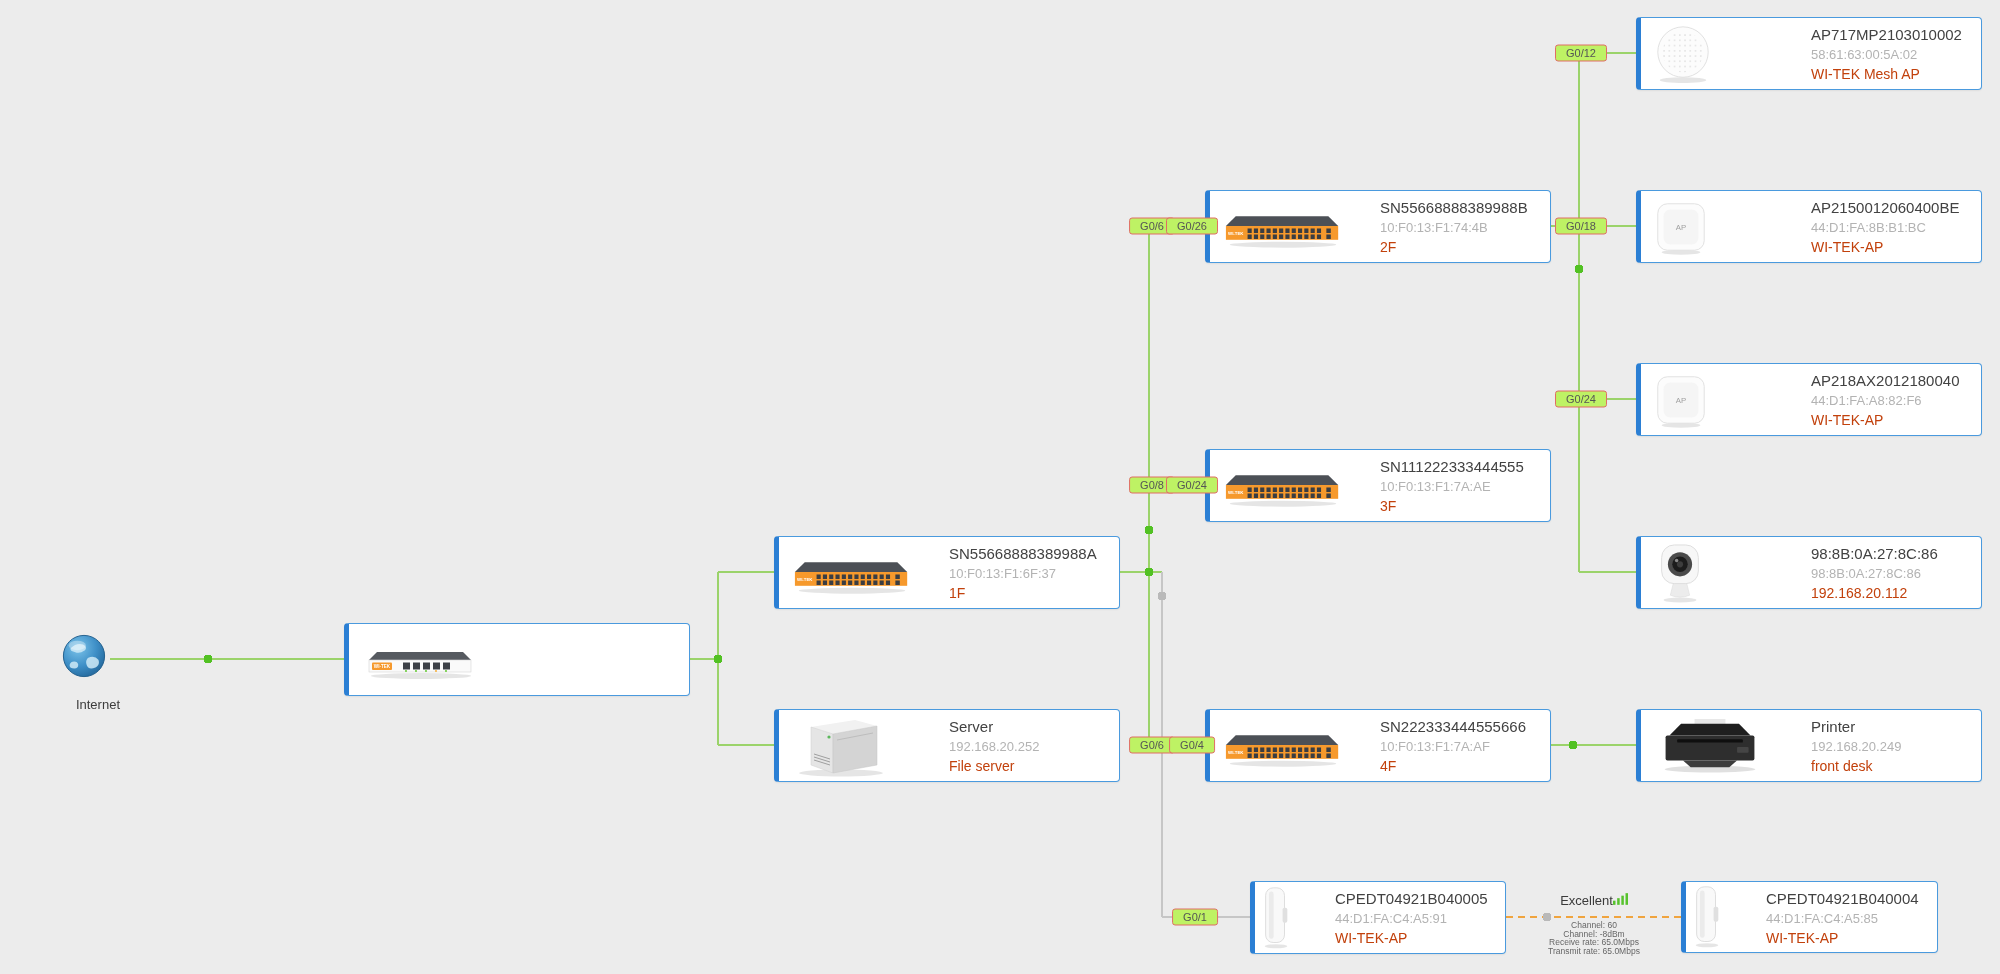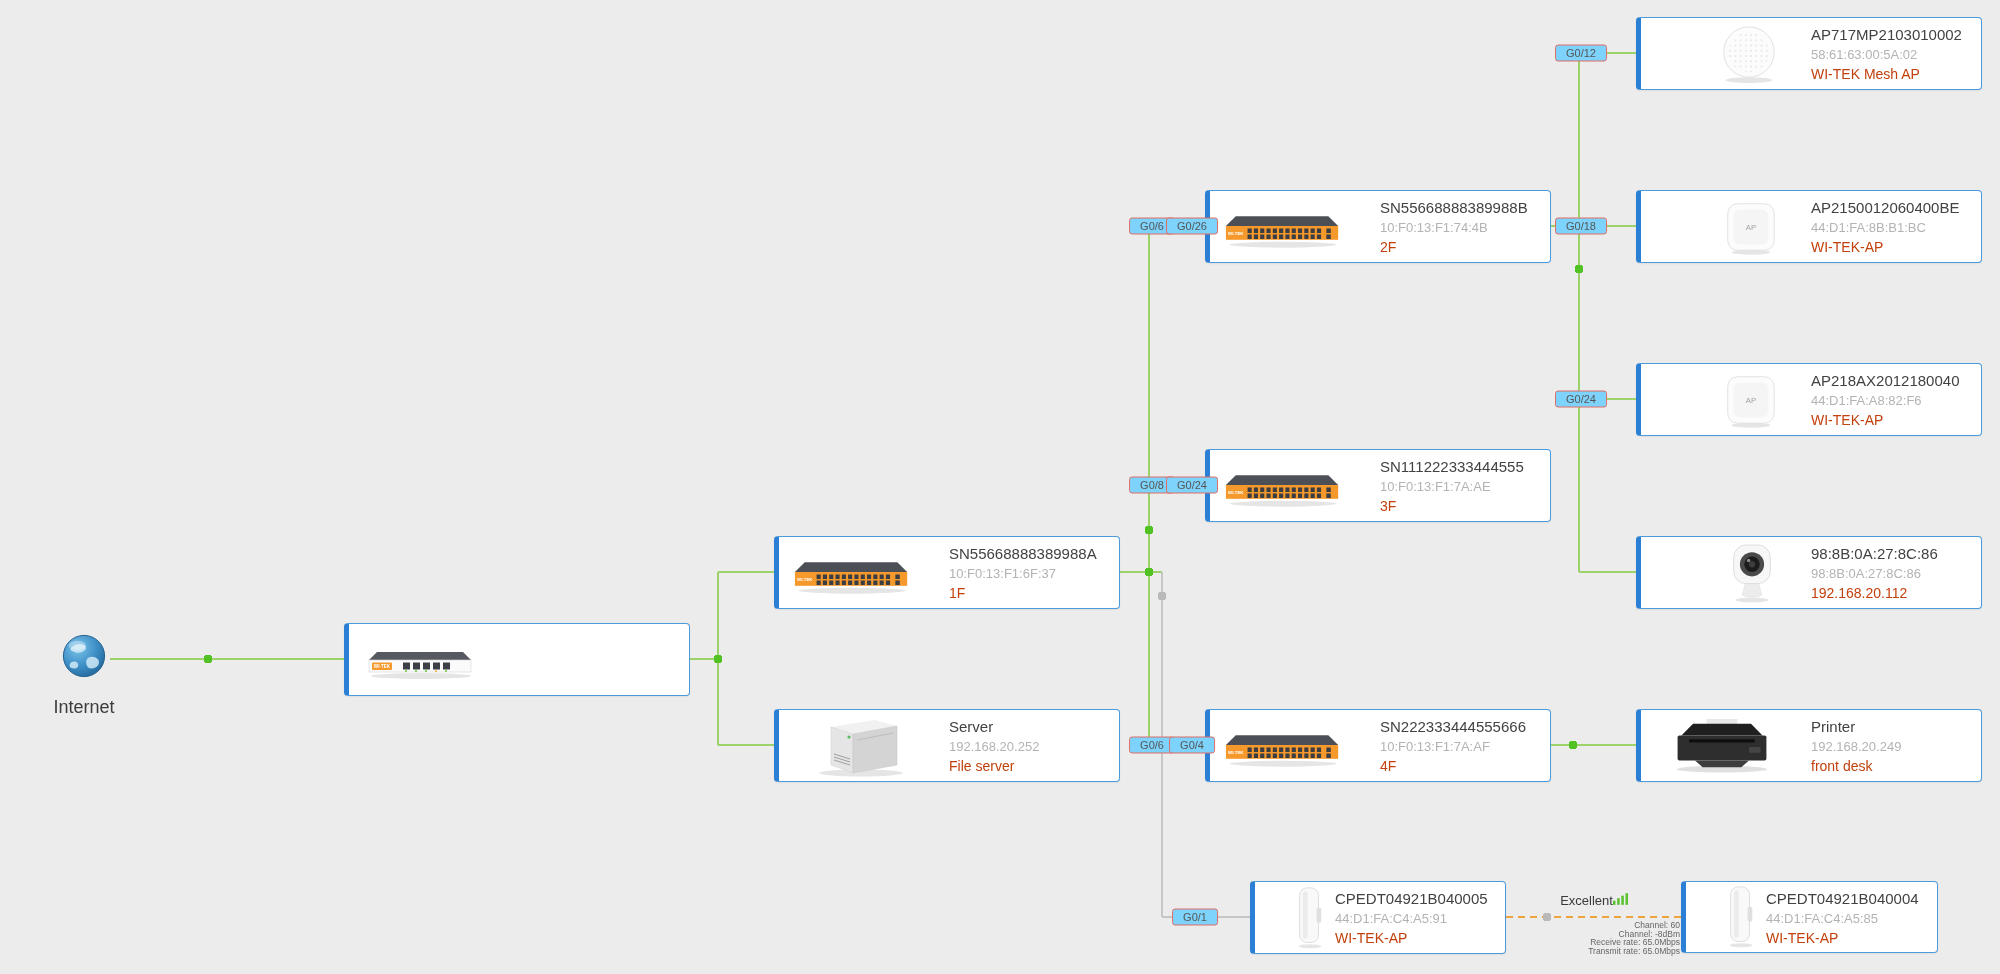--- a/index.html
+++ b/index.html
@@ -22,58 +22,58 @@
     border-left: 5px solid #2b7fd4;
     border-radius: 4px;
     z-index: 2;
     cursor: pointer;
     box-shadow: 0 1px 2px rgba(0,0,0,0.06);
   }
   .device-img {
     position: absolute;
     left: 10px; top: 0; bottom: 0;
     width: 130px;
-    display: flex; align-items: center; justify-content: flex-end;
+    display: flex; align-items: center; justify-content: flex-start;
   }
   .node-card.compact .device-img { left: 2px; width: 72px; }
   .node-text { position: absolute; left: 170px; top: 7px; right: 6px; }
   .node-card.compact .node-text { left: 80px; }
   .node-title { font-size: 15px; color: #424242; line-height: 20px; white-space: nowrap; }
   .node-sub   { font-size: 13px; color: #b3b3b3; line-height: 19px; white-space: nowrap; }
   .node-label { font-size: 14px; color: #c2410c; line-height: 20px; white-space: nowrap; }
 
   .port-badge {
     position: absolute;
     transform: translate(-50%, -50%);
-    background: #7dd3fc;
+    background: #bef264;
     border: 1px solid #e06c65;
     border-radius: 3px;
     font-size: 11px;
     color: #555;
     padding: 1px 10px;
     line-height: 13px;
     z-index: 3;
     white-space: nowrap;
   }
 
   .internet-node {
     position: absolute;
     left: 48px; top: 633px; width: 72px;
     text-align: center; z-index: 2; cursor: pointer;
   }
-  .internet-label { font-size: 18px; color: #3c3c3c; margin-top: 14px; }
+  .internet-label { font-size: 13px; color: #3c3c3c; margin-top: 14px; text-align: right; }
 
   .wireless-info {
     position: absolute;
     left: 1508px; top: 893px; width: 172px;
     text-align: center; z-index: 3;
   }
   .wq-row { display: flex; justify-content: center; align-items: center; height: 14px; }
   .wq-text { font-size: 13px; color: #3a3a3a; }
-  .wq-details { margin-top: 14px; text-align: right; }
+  .wq-details { margin-top: 14px; }
   .wq-details div { font-size: 8.5px; color: #666; line-height: 8.6px; white-space: nowrap; }
 </style>
 </head>
 <body>
 
 <div class="stage" id="stage" style="background-color: rgb(236, 236, 236);">
 
   <svg id="edge-layer" class="edges" width="2000" height="974">
       <line x1="110" y1="659" x2="344" y2="659" stroke="#9bd36a" stroke-width="2"></line>
       <line x1="690" y1="659" x2="718" y2="659" stroke="#9bd36a" stroke-width="2"></line>

